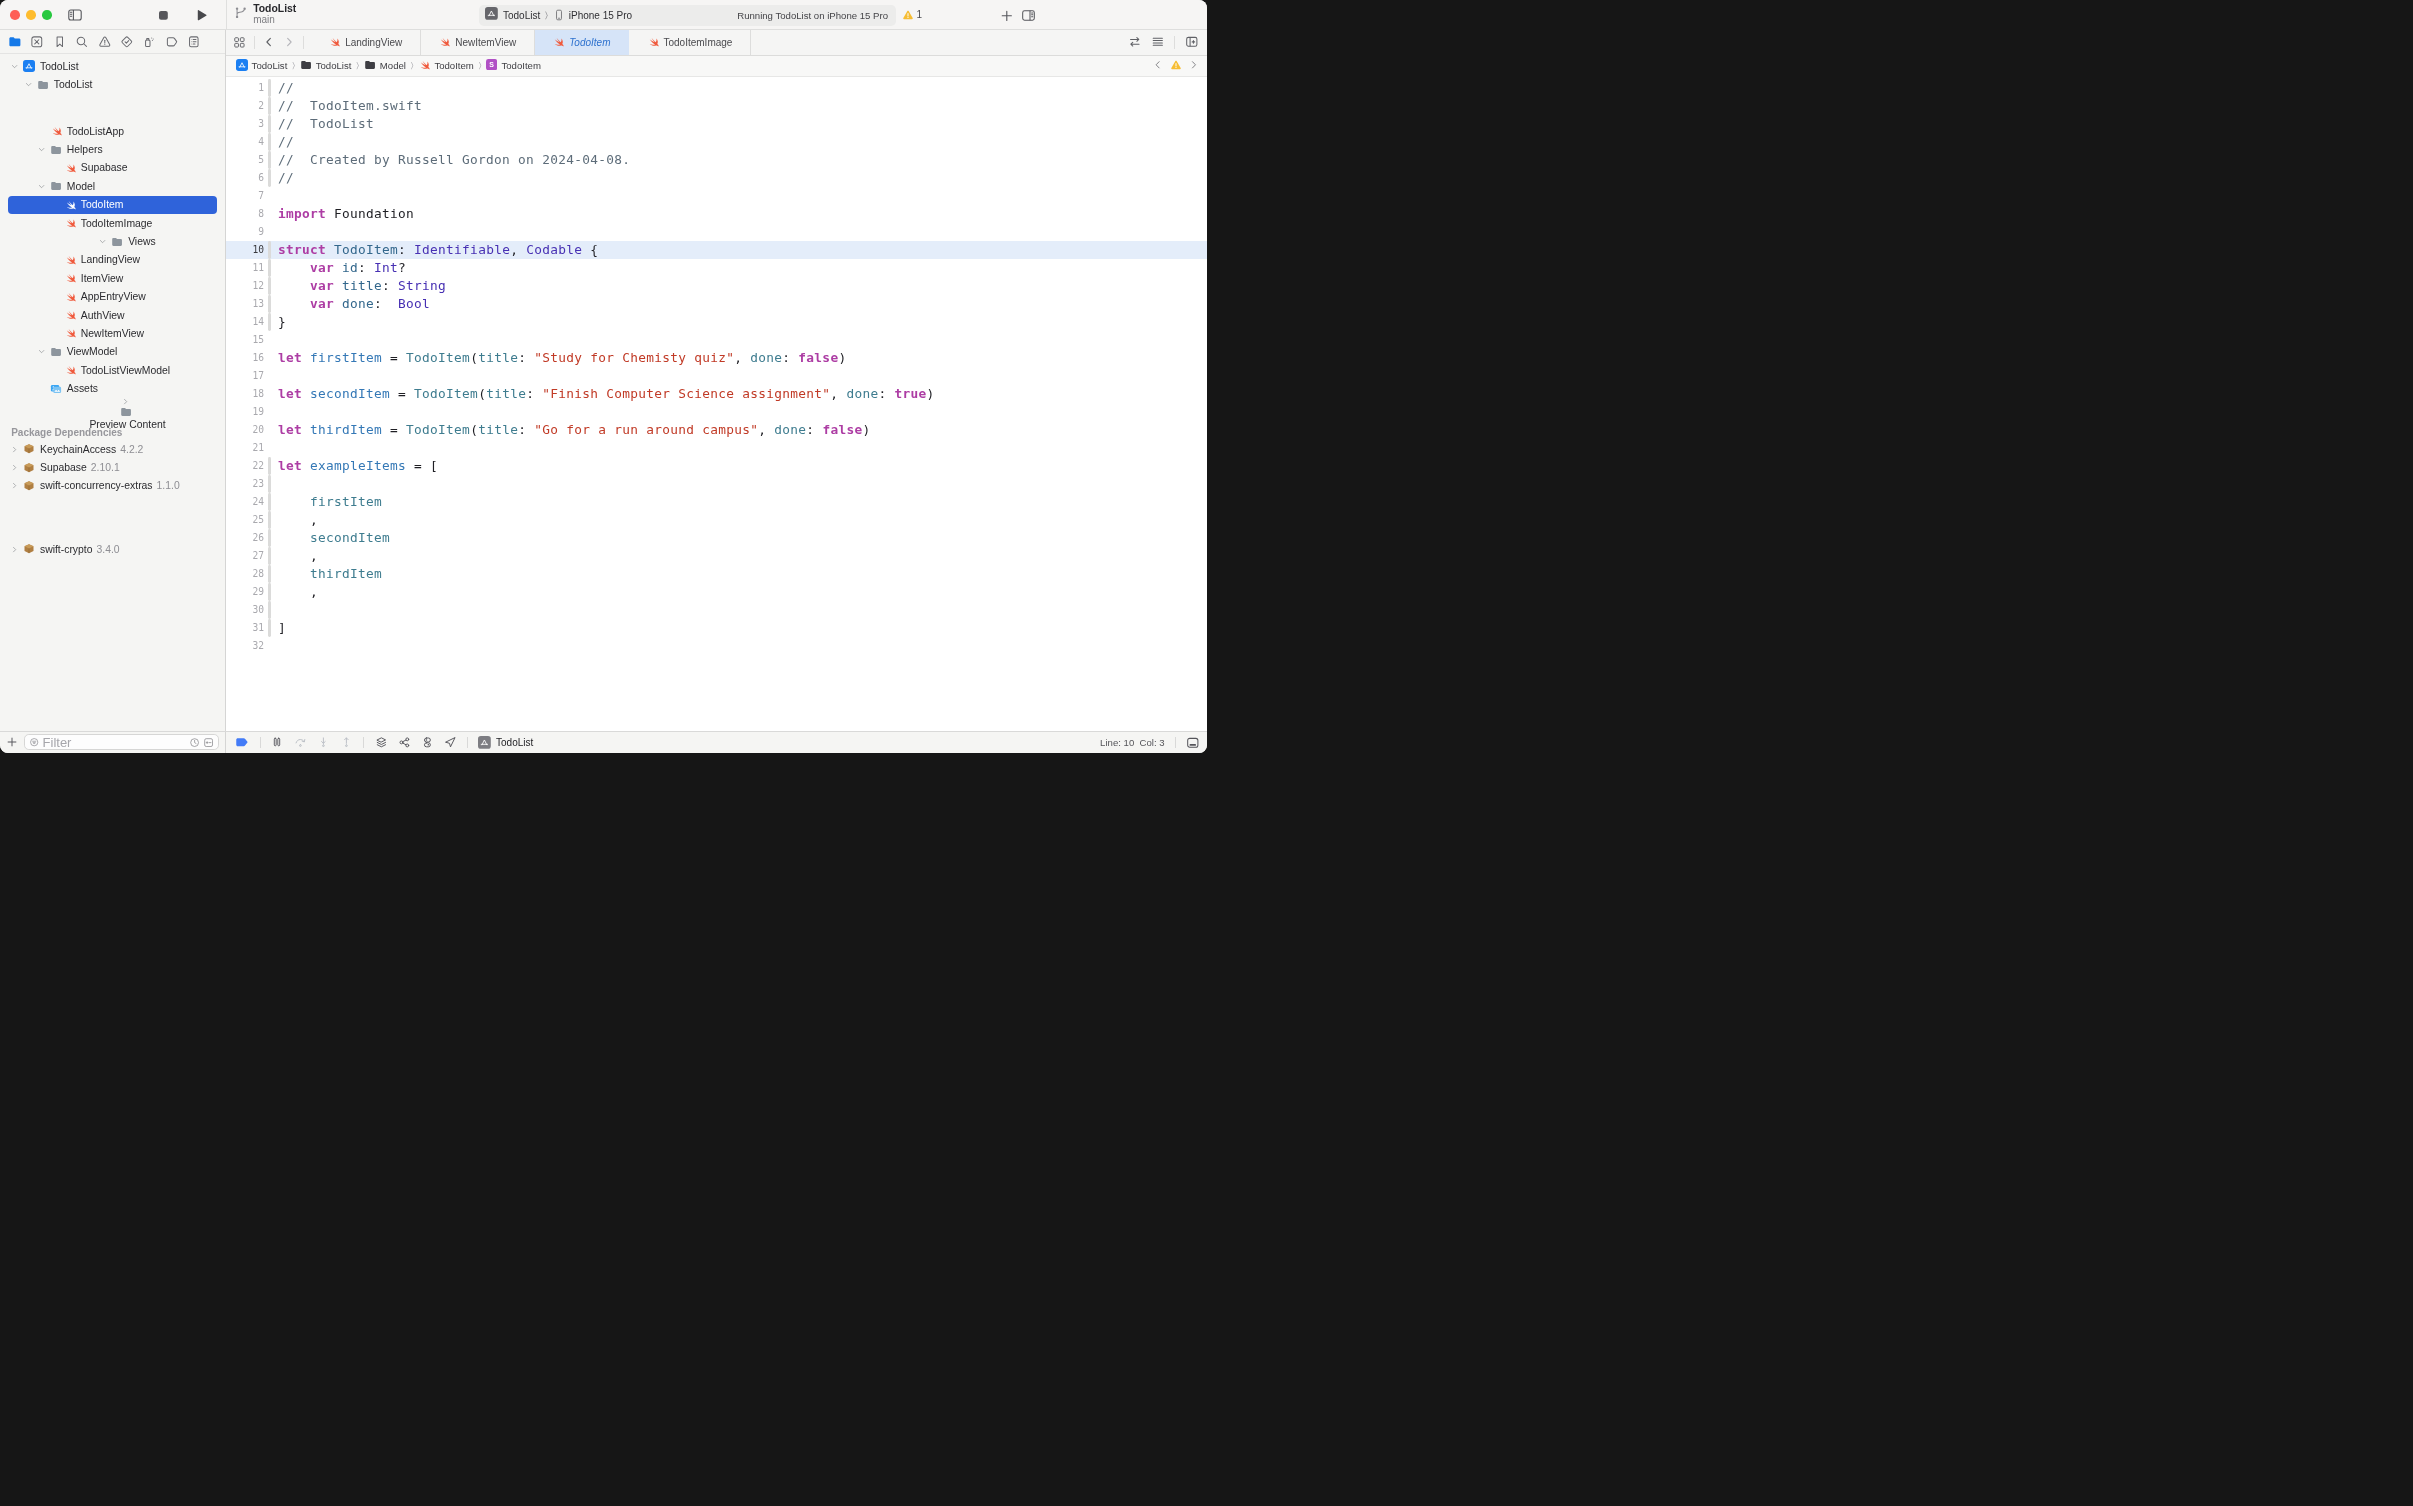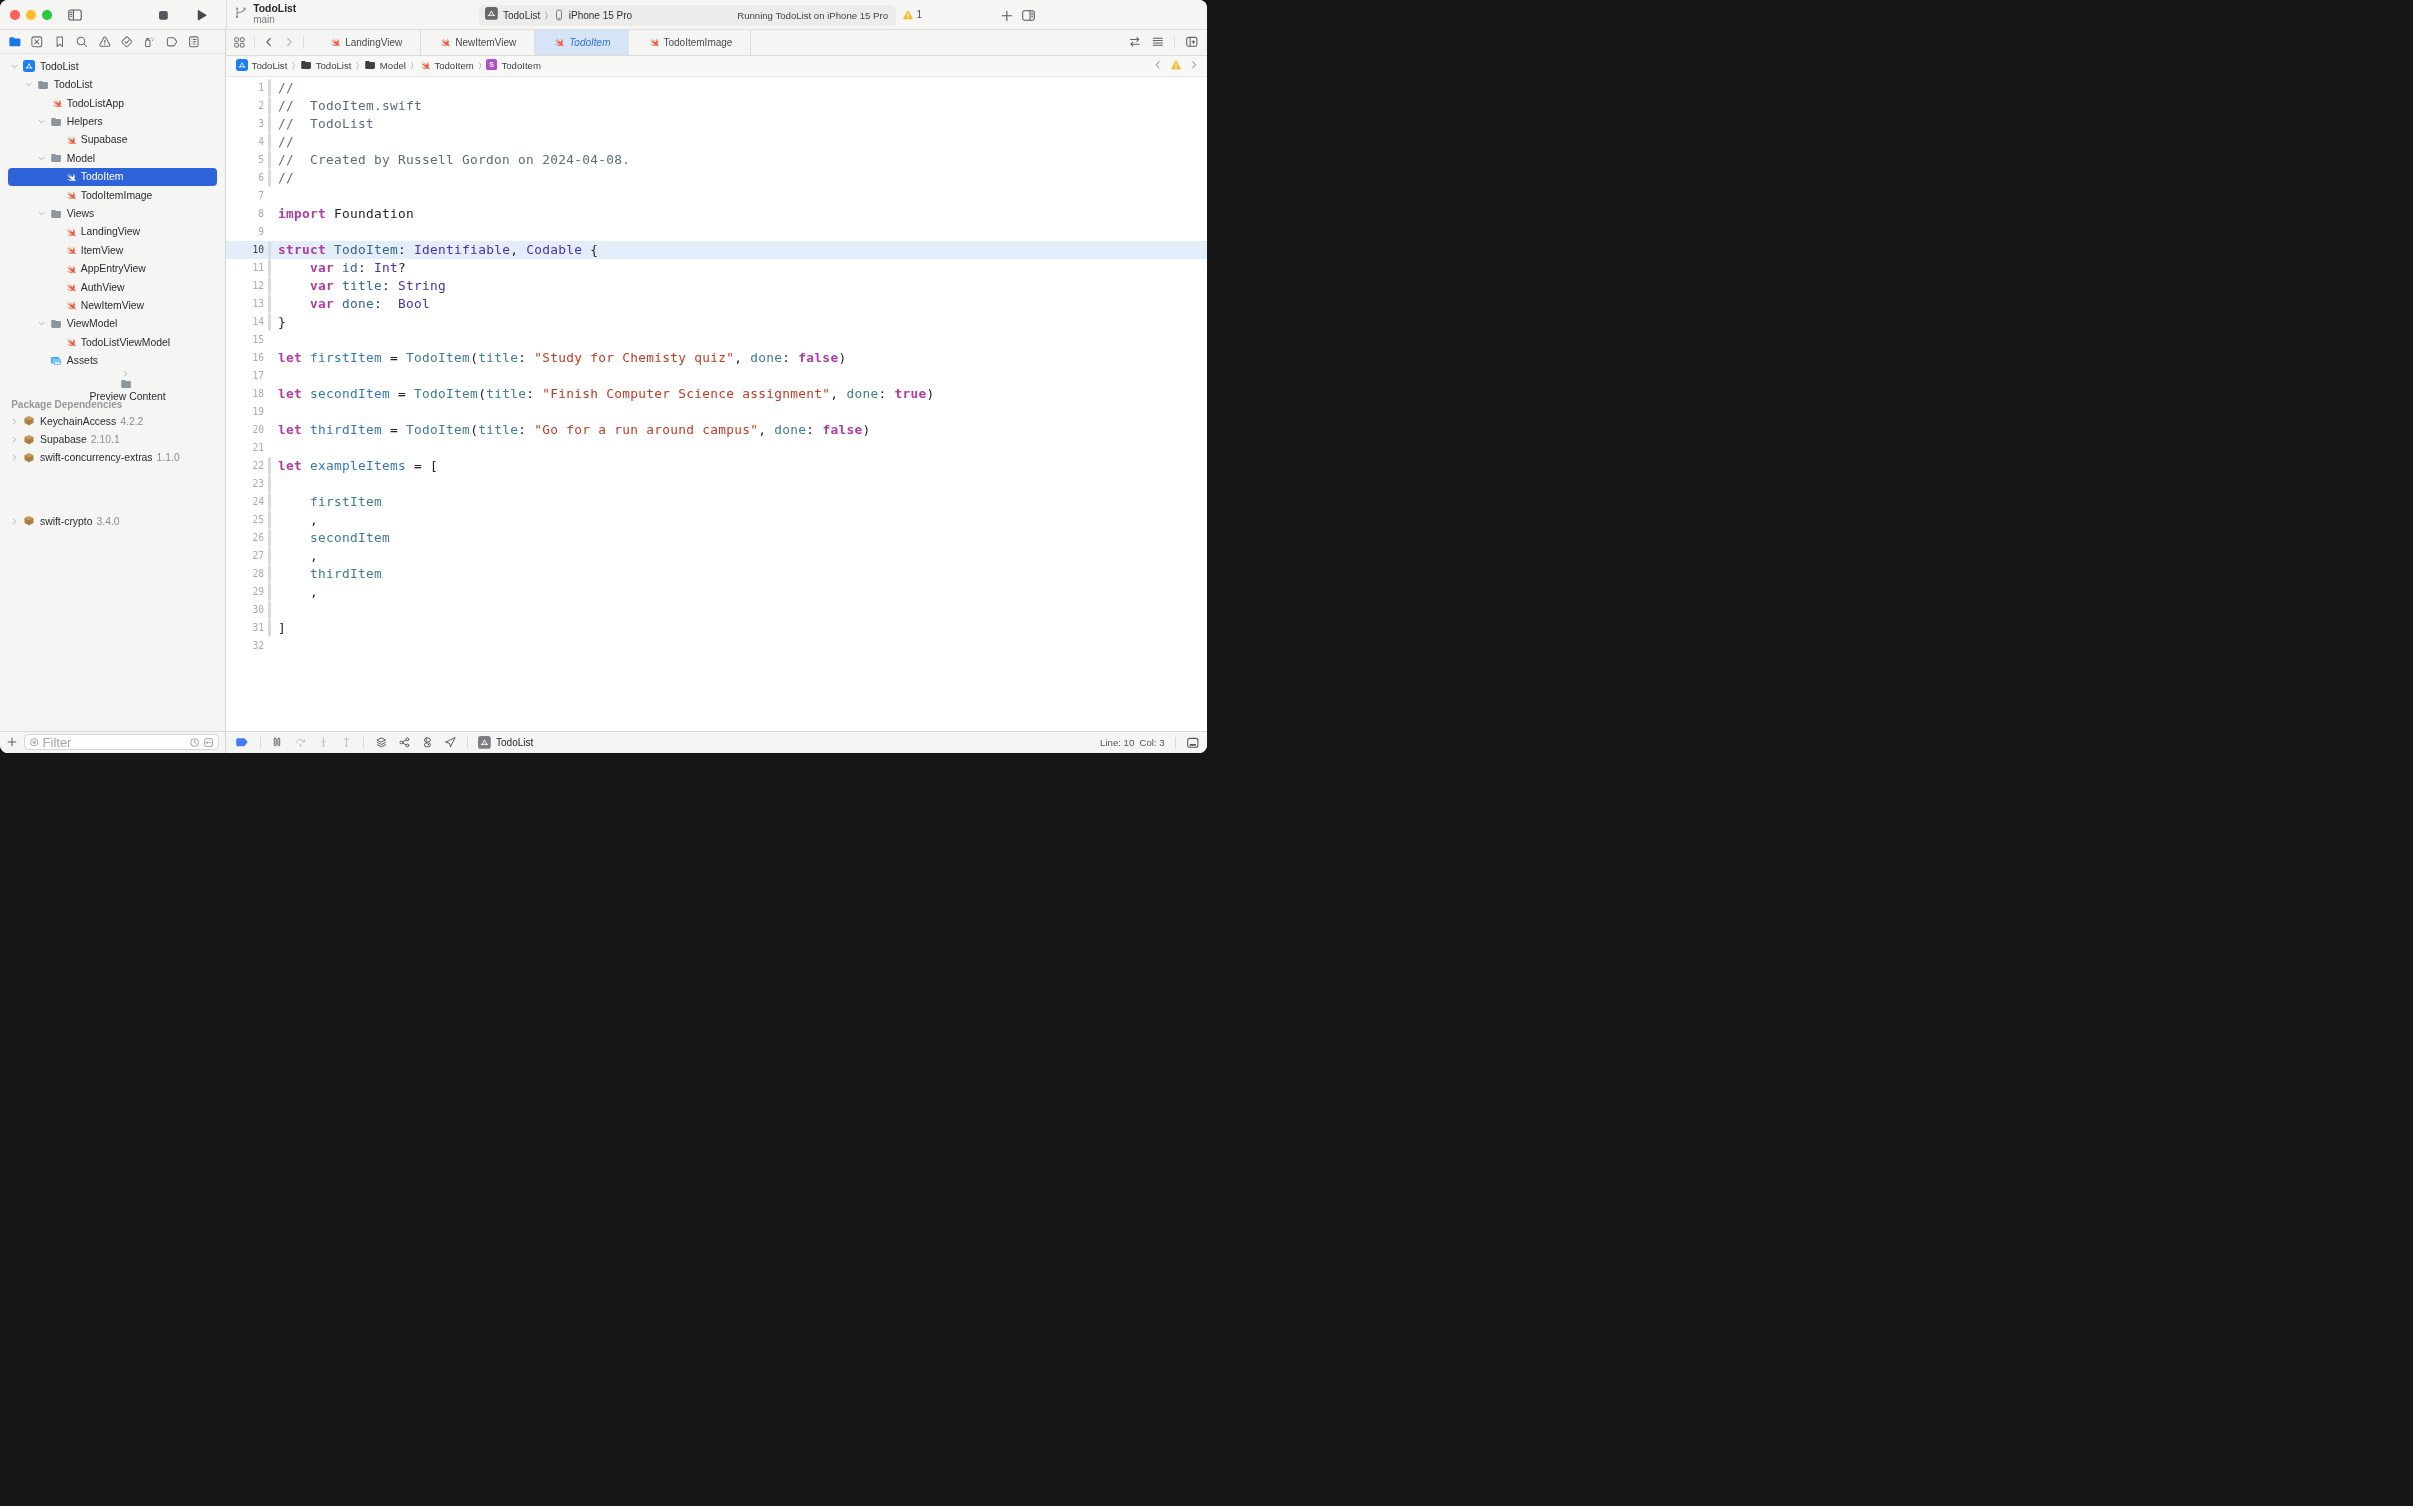--- a/index.html
+++ b/index.html
@@ -254,83 +254,83 @@
                 <path d="M3 5.5l5 5 5-5" stroke="currentColor" stroke-width="1.2" fill="none" stroke-linecap="round" stroke-linejoin="round"></path>
               </svg>
             </span>
             <span class="ticon ticon-folder">
               <svg width="12" height="12" viewBox="0 0 16 16">
                 <path fill="currentColor" d="M1.6 4.2c0-.9.7-1.6 1.6-1.6h2.7c.5 0 .9.2 1.2.5l.9 1h5c.9 0 1.6.7 1.6 1.6v6c0 .9-.7 1.6-1.6 1.6H3.2c-.9 0-1.6-.7-1.6-1.6z"></path>
               </svg>
             </span>
             <span class="tlabel">TodoList</span>
           </div>
+          <div class="trow" style="padding-left: 30px; margin-top: 28px;">
+            <span class="chev"></span>
+            <span class="ticon ticon-swift">
+              <svg width="12" height="12" viewBox="0 0 16 16">
+                <path fill="currentColor" d="M13.7 10.8c1.3-2.4.8-5.3-1.3-7.4.5 1.7.3 3.5-.7 4.8C10 6.7 7.8 4.7 6.1 2.8c.9 1.9 2.6 4 4.3 5.6C8.3 7.6 5.6 6 3.6 4.3c1.7 2.8 4.5 5.4 7.1 6.9-2 .9-4.7.6-7-.6 2.1 2.1 5.5 3 8.3 2.1.9-.3 1.9-.1 2.4.7.3.5 1 .6 1.3.1-.5-1.1-1.2-2.2-2-2.7z"></path>
+              </svg>
+            </span>
+            <span class="tlabel">TodoListApp</span>
+          </div>
           <div class="trow" style="padding-left: 30px;">
-            <span class="chev"></span>
-            <span class="ticon ticon-swift">
-              <svg width="12" height="12" viewBox="0 0 16 16">
-                <path fill="currentColor" d="M13.7 10.8c1.3-2.4.8-5.3-1.3-7.4.5 1.7.3 3.5-.7 4.8C10 6.7 7.8 4.7 6.1 2.8c.9 1.9 2.6 4 4.3 5.6C8.3 7.6 5.6 6 3.6 4.3c1.7 2.8 4.5 5.4 7.1 6.9-2 .9-4.7.6-7-.6 2.1 2.1 5.5 3 8.3 2.1.9-.3 1.9-.1 2.4.7.3.5 1 .6 1.3.1-.5-1.1-1.2-2.2-2-2.7z"></path>
-              </svg>
-            </span>
-            <span class="tlabel">TodoListApp</span>
+            <span class="chev">
+              <svg width="7.2" height="7.2" viewBox="0 0 16 16">
+                <path d="M3 5.5l5 5 5-5" stroke="currentColor" stroke-width="1.2" fill="none" stroke-linecap="round" stroke-linejoin="round"></path>
+              </svg>
+            </span>
+            <span class="ticon ticon-folder">
+              <svg width="12" height="12" viewBox="0 0 16 16">
+                <path fill="currentColor" d="M1.6 4.2c0-.9.7-1.6 1.6-1.6h2.7c.5 0 .9.2 1.2.5l.9 1h5c.9 0 1.6.7 1.6 1.6v6c0 .9-.7 1.6-1.6 1.6H3.2c-.9 0-1.6-.7-1.6-1.6z"></path>
+              </svg>
+            </span>
+            <span class="tlabel">Helpers</span>
+          </div>
+          <div class="trow" style="padding-left: 44px;">
+            <span class="chev"></span>
+            <span class="ticon ticon-swift">
+              <svg width="12" height="12" viewBox="0 0 16 16">
+                <path fill="currentColor" d="M13.7 10.8c1.3-2.4.8-5.3-1.3-7.4.5 1.7.3 3.5-.7 4.8C10 6.7 7.8 4.7 6.1 2.8c.9 1.9 2.6 4 4.3 5.6C8.3 7.6 5.6 6 3.6 4.3c1.7 2.8 4.5 5.4 7.1 6.9-2 .9-4.7.6-7-.6 2.1 2.1 5.5 3 8.3 2.1.9-.3 1.9-.1 2.4.7.3.5 1 .6 1.3.1-.5-1.1-1.2-2.2-2-2.7z"></path>
+              </svg>
+            </span>
+            <span class="tlabel">Supabase</span>
           </div>
           <div class="trow" style="padding-left: 30px;">
             <span class="chev">
               <svg width="7.2" height="7.2" viewBox="0 0 16 16">
                 <path d="M3 5.5l5 5 5-5" stroke="currentColor" stroke-width="1.2" fill="none" stroke-linecap="round" stroke-linejoin="round"></path>
               </svg>
             </span>
             <span class="ticon ticon-folder">
               <svg width="12" height="12" viewBox="0 0 16 16">
                 <path fill="currentColor" d="M1.6 4.2c0-.9.7-1.6 1.6-1.6h2.7c.5 0 .9.2 1.2.5l.9 1h5c.9 0 1.6.7 1.6 1.6v6c0 .9-.7 1.6-1.6 1.6H3.2c-.9 0-1.6-.7-1.6-1.6z"></path>
               </svg>
             </span>
-            <span class="tlabel">Helpers</span>
+            <span class="tlabel">Model</span>
+          </div>
+          <div class="trow sel" style="padding-left: 44px;">
+            <span class="chev"></span>
+            <span class="ticon ticon-swift">
+              <svg width="12" height="12" viewBox="0 0 16 16">
+                <path fill="currentColor" d="M13.7 10.8c1.3-2.4.8-5.3-1.3-7.4.5 1.7.3 3.5-.7 4.8C10 6.7 7.8 4.7 6.1 2.8c.9 1.9 2.6 4 4.3 5.6C8.3 7.6 5.6 6 3.6 4.3c1.7 2.8 4.5 5.4 7.1 6.9-2 .9-4.7.6-7-.6 2.1 2.1 5.5 3 8.3 2.1.9-.3 1.9-.1 2.4.7.3.5 1 .6 1.3.1-.5-1.1-1.2-2.2-2-2.7z"></path>
+              </svg>
+            </span>
+            <span class="tlabel">TodoItem</span>
           </div>
           <div class="trow" style="padding-left: 44px;">
             <span class="chev"></span>
             <span class="ticon ticon-swift">
               <svg width="12" height="12" viewBox="0 0 16 16">
                 <path fill="currentColor" d="M13.7 10.8c1.3-2.4.8-5.3-1.3-7.4.5 1.7.3 3.5-.7 4.8C10 6.7 7.8 4.7 6.1 2.8c.9 1.9 2.6 4 4.3 5.6C8.3 7.6 5.6 6 3.6 4.3c1.7 2.8 4.5 5.4 7.1 6.9-2 .9-4.7.6-7-.6 2.1 2.1 5.5 3 8.3 2.1.9-.3 1.9-.1 2.4.7.3.5 1 .6 1.3.1-.5-1.1-1.2-2.2-2-2.7z"></path>
               </svg>
             </span>
-            <span class="tlabel">Supabase</span>
-          </div>
-          <div class="trow" style="padding-left: 30px;">
-            <span class="chev">
-              <svg width="7.2" height="7.2" viewBox="0 0 16 16">
-                <path d="M3 5.5l5 5 5-5" stroke="currentColor" stroke-width="1.2" fill="none" stroke-linecap="round" stroke-linejoin="round"></path>
-              </svg>
-            </span>
-            <span class="ticon ticon-folder">
-              <svg width="12" height="12" viewBox="0 0 16 16">
-                <path fill="currentColor" d="M1.6 4.2c0-.9.7-1.6 1.6-1.6h2.7c.5 0 .9.2 1.2.5l.9 1h5c.9 0 1.6.7 1.6 1.6v6c0 .9-.7 1.6-1.6 1.6H3.2c-.9 0-1.6-.7-1.6-1.6z"></path>
-              </svg>
-            </span>
-            <span class="tlabel">Model</span>
-          </div>
-          <div class="trow sel" style="padding-left: 44px;">
-            <span class="chev"></span>
-            <span class="ticon ticon-swift">
-              <svg width="12" height="12" viewBox="0 0 16 16">
-                <path fill="currentColor" d="M13.7 10.8c1.3-2.4.8-5.3-1.3-7.4.5 1.7.3 3.5-.7 4.8C10 6.7 7.8 4.7 6.1 2.8c.9 1.9 2.6 4 4.3 5.6C8.3 7.6 5.6 6 3.6 4.3c1.7 2.8 4.5 5.4 7.1 6.9-2 .9-4.7.6-7-.6 2.1 2.1 5.5 3 8.3 2.1.9-.3 1.9-.1 2.4.7.3.5 1 .6 1.3.1-.5-1.1-1.2-2.2-2-2.7z"></path>
-              </svg>
-            </span>
-            <span class="tlabel">TodoItem</span>
-          </div>
-          <div class="trow" style="padding-left: 44px;">
-            <span class="chev"></span>
-            <span class="ticon ticon-swift">
-              <svg width="12" height="12" viewBox="0 0 16 16">
-                <path fill="currentColor" d="M13.7 10.8c1.3-2.4.8-5.3-1.3-7.4.5 1.7.3 3.5-.7 4.8C10 6.7 7.8 4.7 6.1 2.8c.9 1.9 2.6 4 4.3 5.6C8.3 7.6 5.6 6 3.6 4.3c1.7 2.8 4.5 5.4 7.1 6.9-2 .9-4.7.6-7-.6 2.1 2.1 5.5 3 8.3 2.1.9-.3 1.9-.1 2.4.7.3.5 1 .6 1.3.1-.5-1.1-1.2-2.2-2-2.7z"></path>
-              </svg>
-            </span>
             <span class="tlabel">TodoItemImage</span>
           </div>
-          <div class="trow" style="padding-left: 30px;">
+          <div class="trow" style="padding-left: 30px; justify-content: center;">
             <span class="chev">
               <svg width="7.2" height="7.2" viewBox="0 0 16 16">
                 <path d="M3 5.5l5 5 5-5" stroke="currentColor" stroke-width="1.2" fill="none" stroke-linecap="round" stroke-linejoin="round"></path>
               </svg>
             </span>
             <span class="ticon ticon-folder">
               <svg width="12" height="12" viewBox="0 0 16 16">
                 <path fill="currentColor" d="M1.6 4.2c0-.9.7-1.6 1.6-1.6h2.7c.5 0 .9.2 1.2.5l.9 1h5c.9 0 1.6.7 1.6 1.6v6c0 .9-.7 1.6-1.6 1.6H3.2c-.9 0-1.6-.7-1.6-1.6z"></path>
               </svg>
             </span>

